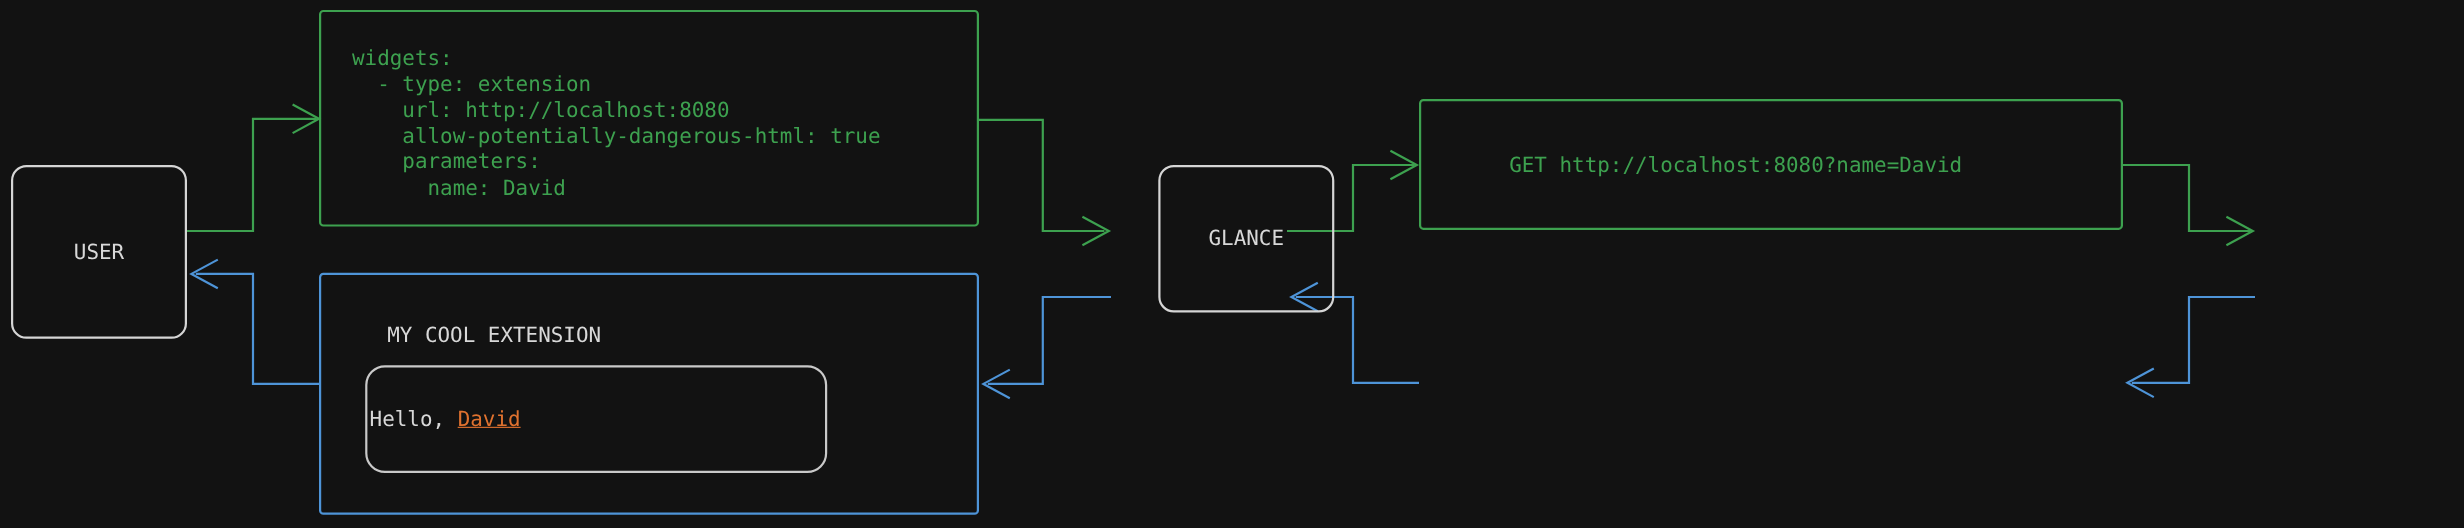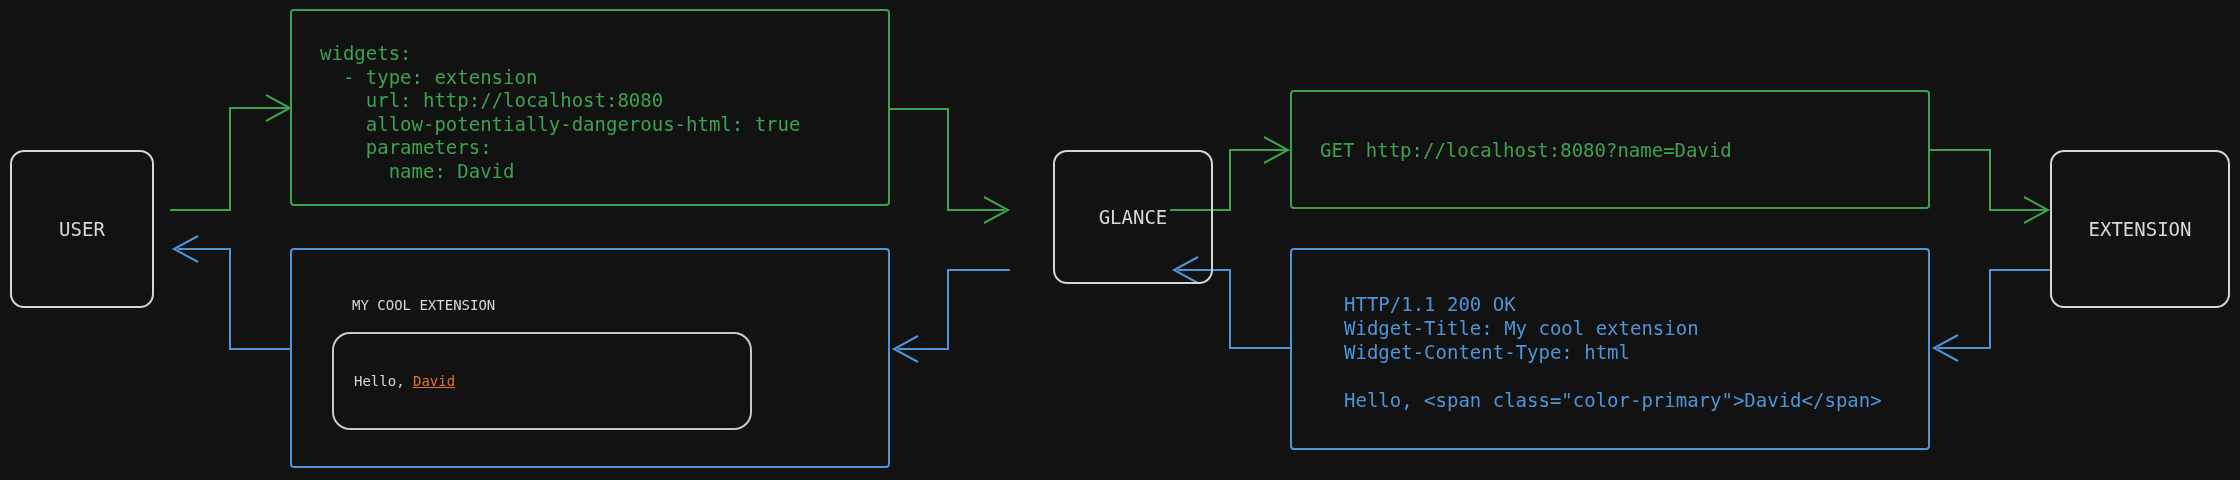--- a/index.html
+++ b/index.html
@@ -17,44 +17,44 @@
   svg.connectors path { fill:none; stroke-width:2px; }
   .stroke-green { stroke:var(--green); }
   .stroke-blue  { stroke:var(--blue); }
 
   .box { position:absolute; border:2px solid; border-radius:4px; background:transparent; }
   .node {
     position:absolute; border:2px solid var(--gray); border-radius:14px;
     display:flex; align-items:center; justify-content:center;
     color:var(--text); font-size:19px; letter-spacing:0;
   }
-  #node-user      { left:10px;   top:150px; width:144px; height:158px; }
+  #node-user      { left:10px;   top:150px; width:160px; height:158px; }
   #node-glance    { left:1053px; top:150px; width:160px; height:134px; }
   #node-extension { left:2050px; top:150px; width:180px; height:158px; }
 
   #config-box   { left:290px;  top:9px;   width:600px; height:197px; border-color:var(--green); }
   #config-box pre { position:absolute; left:28px; top:31px; }
   pre.code { font-family:inherit; font-size:19px; line-height:23.5px; white-space:pre; }
   .green-text { color:var(--green); }
   .blue-text  { color:var(--blue); }
 
   #request-box  { left:1290px; top:90px;  width:640px; height:119px; border-color:var(--green);
-                  display:flex; align-items:center; padding-left:28px; }
+                  display:flex; align-items:center; padding-left:80px; }
   #request-box pre { line-height:24px; }
 
   #response-box { left:1290px; top:248px; width:640px; height:202px; border-color:var(--blue); }
   #response-box pre { position:absolute; left:52px; top:42px; line-height:24px; }
 
   #preview-box  { left:290px;  top:248px; width:600px; height:220px; border-color:var(--blue); }
-  #preview-title { position:absolute; left:60px; top:43px; font-size:14px; line-height:24px;
+  #preview-title { position:absolute; left:60px; top:43px; font-size:19px; line-height:24px;
                    color:var(--text); white-space:pre;text-align:right; }
   #greeting-box { position:absolute; left:40px; top:82px; width:420px; height:98px;
                   border:2px solid var(--innergray); border-radius:18px;
-                  display:flex; align-items:center; padding-left:20px;
-                  font-size:14px; white-space:pre; color:var(--text); }
+                  display:flex; align-items:center; padding-left:2px;
+                  font-size:19px; white-space:pre; color:var(--text); }
   #greeting-box .name { color:var(--orange);text-decoration:underline; }
 </style>
 </head>
 <body>
 
 <div id="canvas">
 
   <svg class="connectors" viewBox="0 0 2240 480" xmlns="http://www.w3.org/2000/svg">
 
     <path class="stroke-green" d="M170 210 H230 V108 H288"></path>
@@ -83,44 +83,34 @@
   </svg>
 
   <div class="node" id="node-user">
     <span>USER</span>
   </div>
 
   <div class="node" id="node-glance">
     <span>GLANCE</span>
   </div>
 
-  <div class="node" id="node-extension">
-    <span>EXTENSION</span>
-  </div>
 
   <div class="box" id="config-box">
     <pre class="code green-text">widgets:
   - type: extension
     url: http://localhost:8080
     allow-potentially-dangerous-html: true
     parameters:
       name: David</pre>
   </div>
 
   <div class="box" id="request-box">
     <pre class="code green-text">GET http://localhost:8080?name=David</pre>
   </div>
 
-  <div class="box" id="response-box">
-    <pre class="code blue-text">HTTP/1.1 200 OK
-Widget-Title: My cool extension
-Widget-Content-Type: html
-
-Hello, &lt;span class="color-primary"&gt;David&lt;/span&gt;</pre>
-  </div>
 
   <div class="box" id="preview-box">
     <div id="preview-title">MY COOL EXTENSION</div>
     <div id="greeting-box">
       <span>Hello, </span><span class="name">David</span>
     </div>
   </div>
 
 </div>
 

